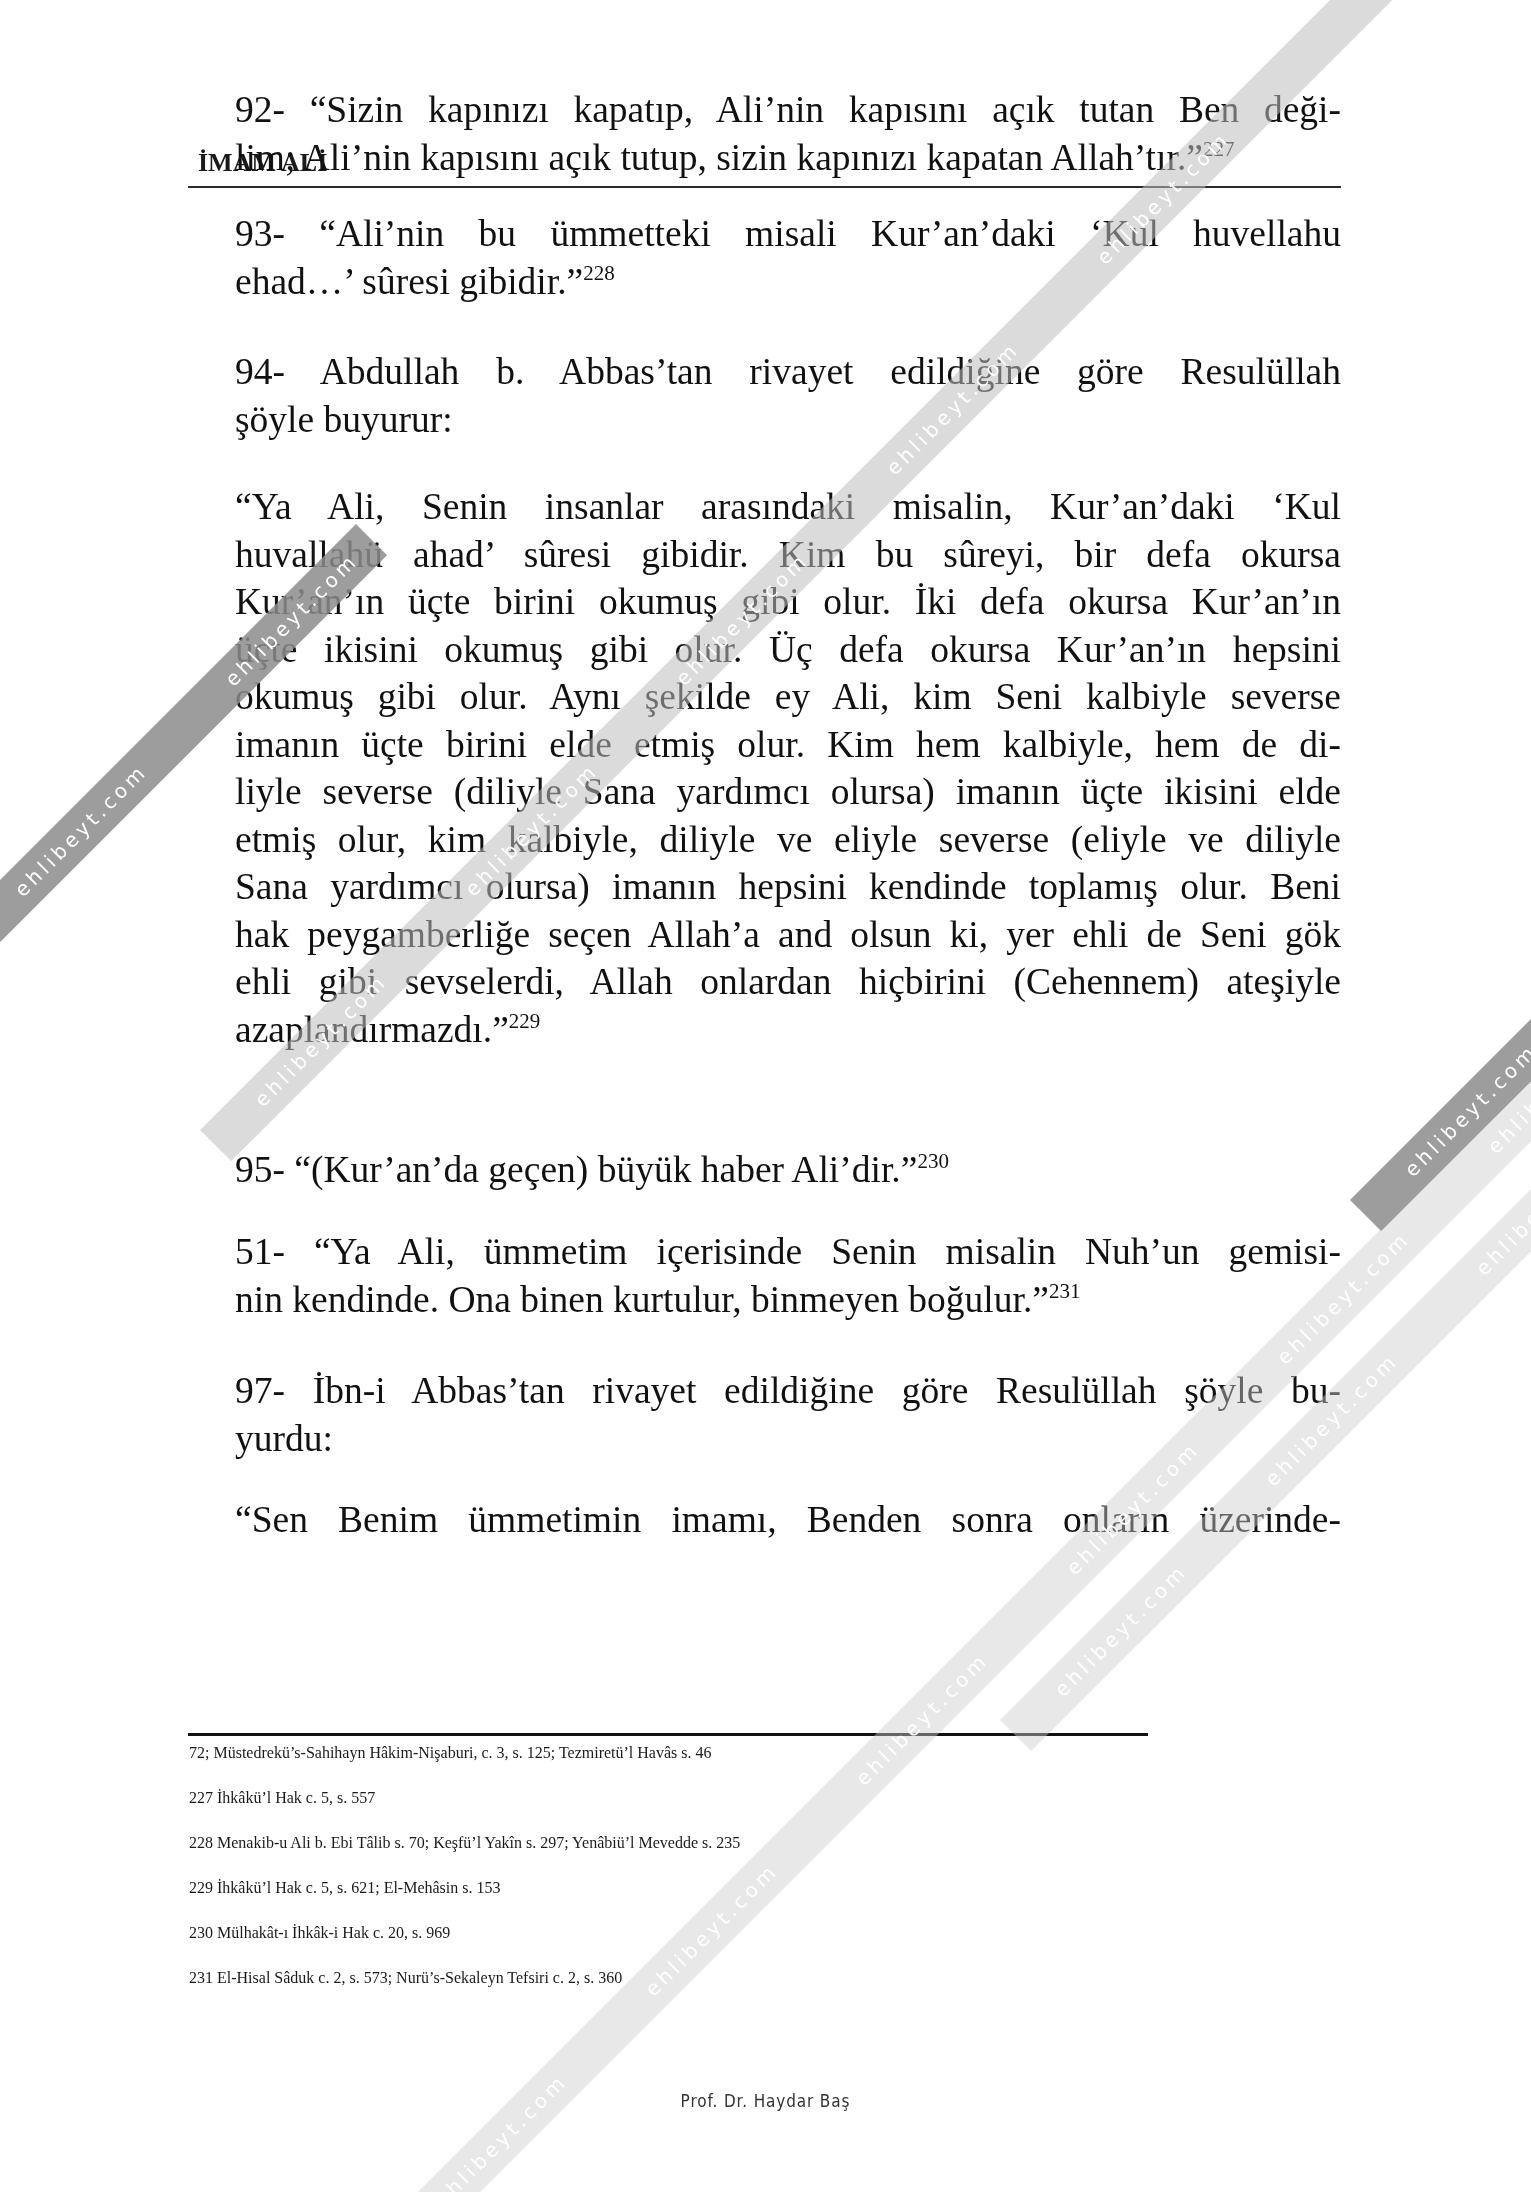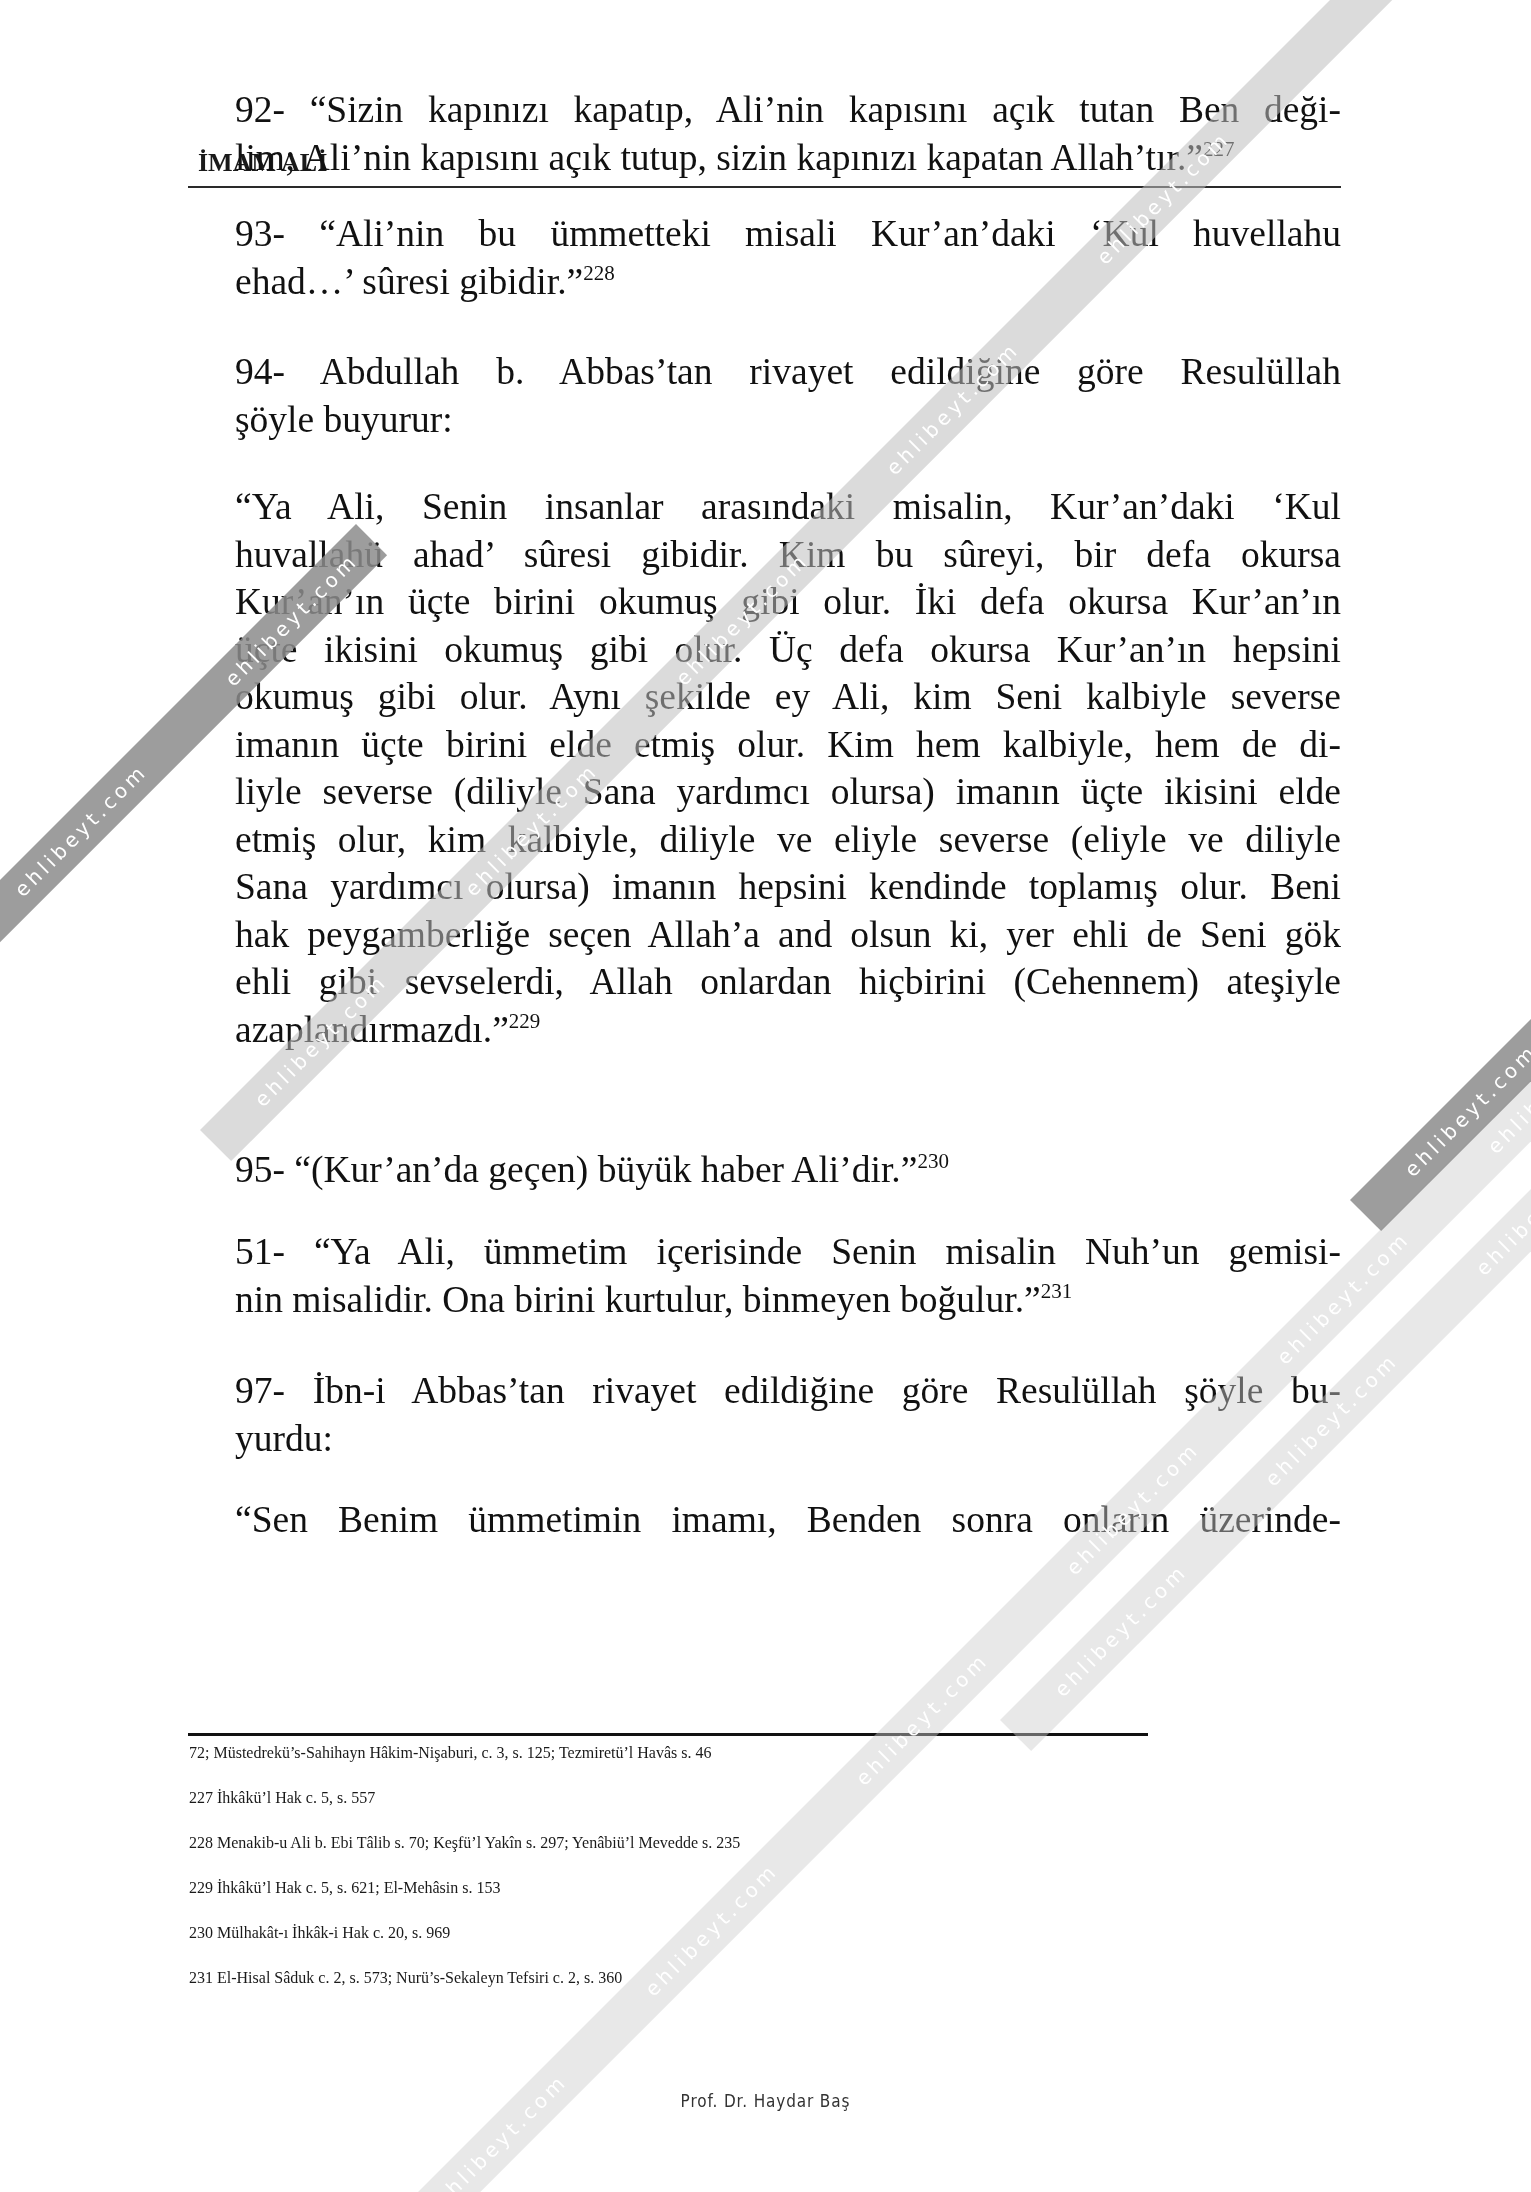--- a/index.html
+++ b/index.html
@@ -86,21 +86,21 @@
       <span class="line">ehli gibi sevselerdi, Allah onlardan hiçbirini (Cehennem) ateşiyle</span>
       <span class="line last"><span>azaplandırmazdı.”</span><sup>229</sup></span>
     </p>
 
     <p class="p" style="top:1146px">
       <span class="line last"><span>95- “(Kur’an’da geçen) büyük haber Ali’dir.”</span><sup>230</sup></span>
     </p>
 
     <p class="p" style="top:1228px">
       <span class="line">51- “Ya Ali, ümmetim içerisinde Senin misalin Nuh’un gemisi-</span>
-      <span class="line last"><span>nin misalidir. Ona birini kurtulur, binmeyen boğulur.”</span><sup>231</sup></span>
+      <span class="line last"><span>nin kendinde. Ona binen kurtulur, binmeyen boğulur.”</span><sup>231</sup></span>
     </p>
 
     <p class="p" style="top:1367px">
       <span class="line">97- İbn-i Abbas’tan rivayet edildiğine göre Resulüllah şöyle bu-</span>
       <span class="line last">yurdu:</span>
     </p>
 
     <p class="p" style="top:1496px">
       <span class="line">“Sen Benim ümmetimin imamı, Benden sonra onların üzerinde-</span>
     </p>

